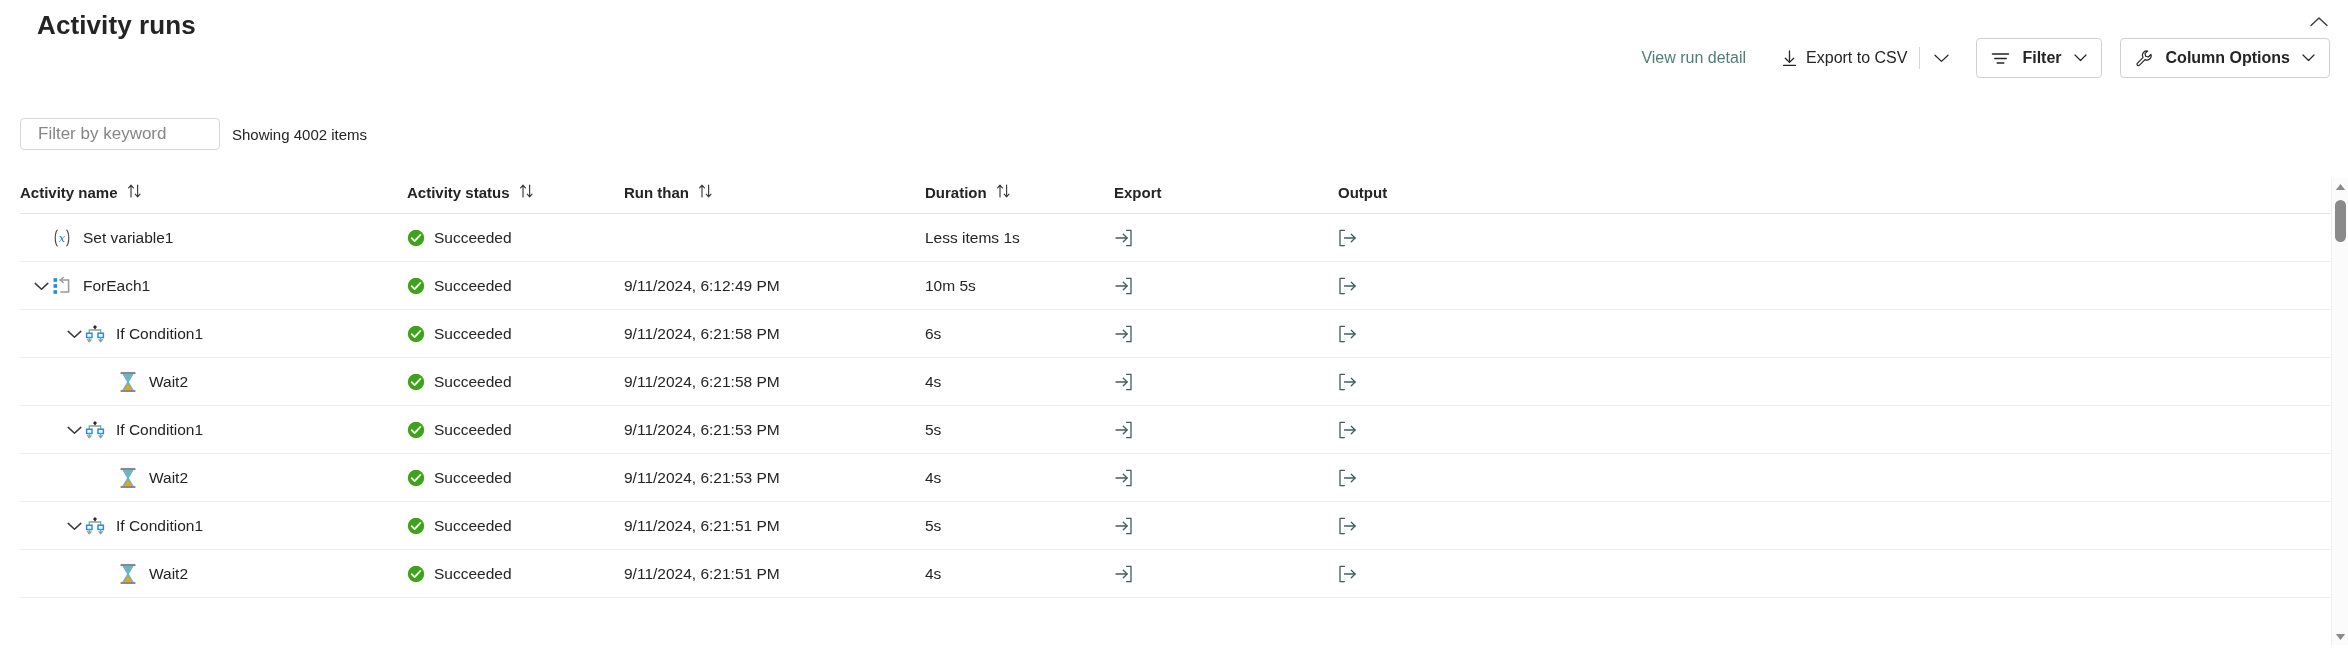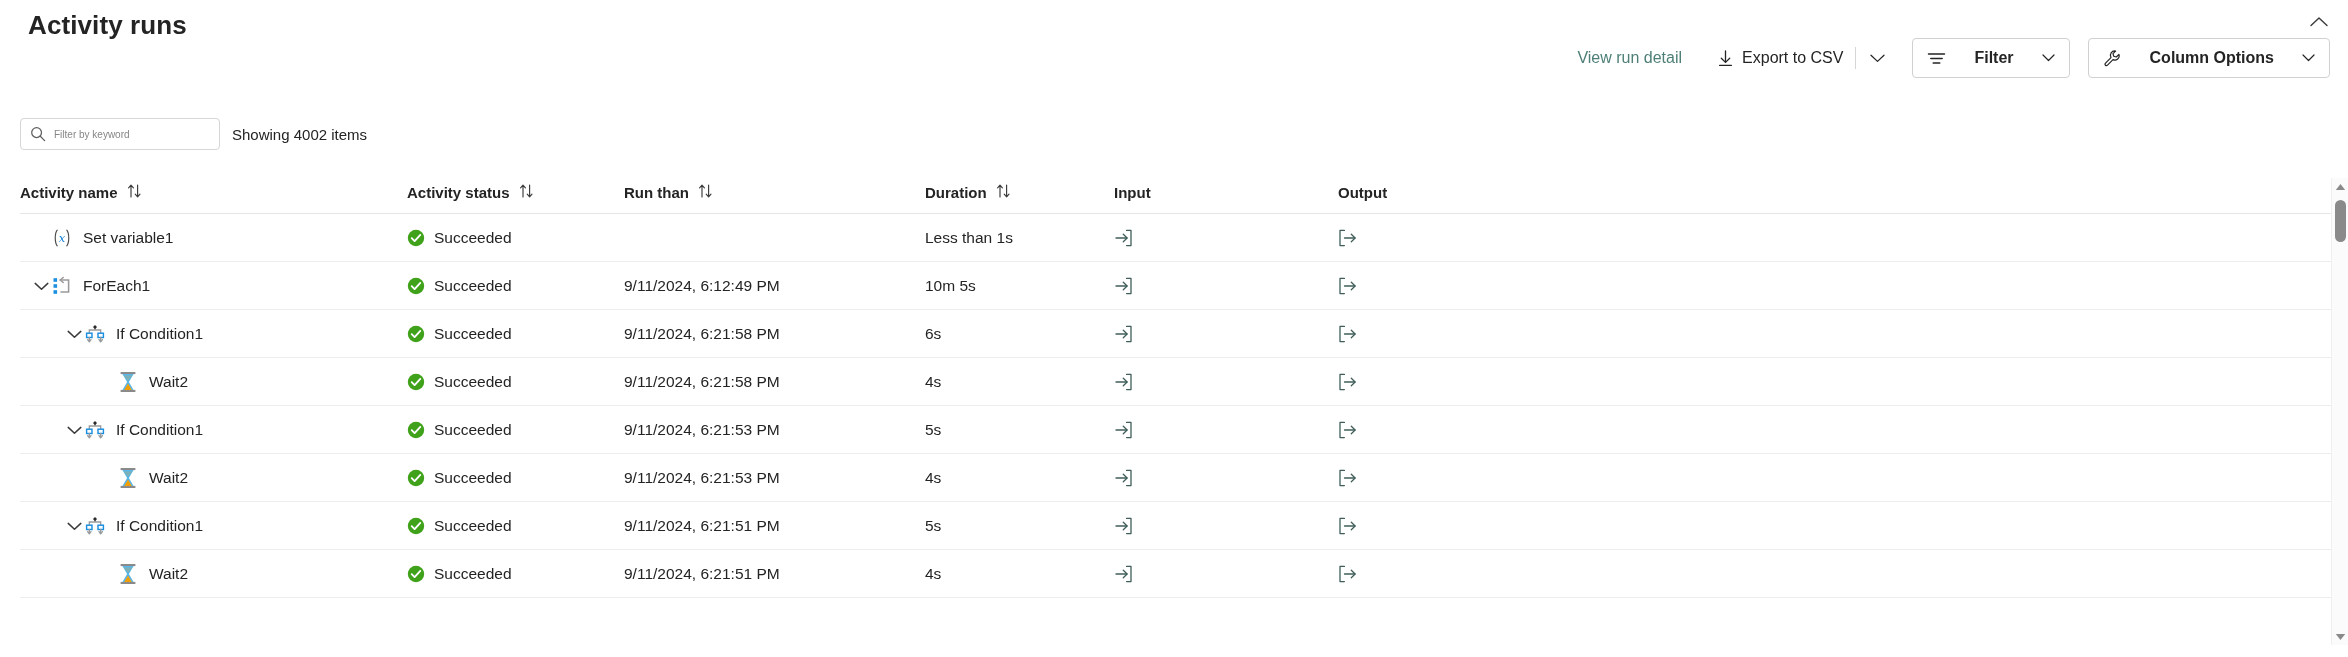--- a/index.html
+++ b/index.html
@@ -10,21 +10,21 @@
     background: #ffffff;
     font-family: "Liberation Sans", sans-serif;
     color: #201f1e;
     overflow: hidden;
     position: relative;
   }
 
   
   .page-header {
     position: absolute;
-    top: 0; left: 8px; right: 0;
+    top: 0; left: 17px; right: 0;
     height: 48px;
   }
   .page-title {
     position: absolute;
     left: 20px;
     top: 10px;
     font-size: 26px;
     font-weight: 600;
     color: #242424;
     letter-spacing: 0.1px;
@@ -84,21 +84,21 @@
     height: 30px;
     display: flex;
     align-items: center;
     justify-content: center;
     cursor: pointer;
   }
 
   .tb-button {
     display: flex;
     align-items: center;
-    gap: 28px;
+    gap: 12px;
     height: 40px;
     padding: 0 14px;
     margin-left: 18px;
     border: 1px solid #d1d1d1;
     border-radius: 4px;
     background: #ffffff;
     font-size: 16px;
     font-weight: 600;
     color: #242424;
     cursor: pointer;
@@ -121,21 +121,21 @@
     border-radius: 4px;
     display: flex;
     align-items: center;
     padding: 0 9px;
     background: #fff;
   }
   .search-box input {
     border: none;
     outline: none;
     flex: 1;
-    font-size: 10px;
+    font-size: 17px;
     font-family: "Liberation Sans", sans-serif;
     color: #242424;
     margin-left: 8px;
     background: transparent;
   }
   .search-box input::placeholder { color: #868686; }
   .showing-items {
     margin-left: 12px;
     font-size: 15px;
     color: #242424;
@@ -340,21 +340,21 @@
           </svg></span>
       </div>
       <div class="col-head" style="left: 905px; justify-content: space-between;">
         <span>Duration</span>
         <span><svg width="15" height="14" viewBox="0 0 15 14">
             <path d="M4 13 L4 1.4 M1.6 3.8 L4 1.2 L6.4 3.8" fill="none" stroke="#3b3a39" stroke-width="1.15" stroke-linecap="round" stroke-linejoin="round"></path>
          <path d="M10.6 1 L10.6 12.6 M8.2 10.2 L10.6 12.8 L13 10.2" fill="none" stroke="#3b3a39" stroke-width="1.15" stroke-linecap="round" stroke-linejoin="round"></path>
           </svg></span>
       </div>
       <div class="col-head static" style="left: 1094px;">
-        <span>Input</span>
+        <span>Export</span>
       </div>
       <div class="col-head static" style="left: 1318px;">
         <span>Output</span>
       </div>
     </div>
   <div class="rows">
       <div class="row">
         <div class="cell cell-name" style="left: 31px;">
           <span class="act-icon">
             <svg width="22" height="22" viewBox="0 0 22 22">
@@ -365,21 +365,21 @@
           </span>
           <span class="act-label">Set variable1</span>
         </div>
         <div class="cell cell-status">
           <span class="status-ico"><svg width="18" height="18" viewBox="0 0 18 18">
               <circle cx="9" cy="9" r="8.2" fill="#3fa21a"></circle>
          <path d="M4.7 9.2 L7.6 12.1 L13.3 5.9" fill="none" stroke="#ffffff" stroke-width="1.85" stroke-linecap="round" stroke-linejoin="round"></path>
             </svg></span>
           <span class="status-text">Succeeded</span>
         </div>
-        <div class="cell cell-dur">Less than 1s</div>
+        <div class="cell cell-dur">Less items 1s</div>
         <div class="cell cell-input">
           <svg width="19" height="18" viewBox="0 0 19 18">
             <path d="M12.6 1.4 L17 1.4 L17 16.6 L12.6 16.6" fill="none" stroke="#3f5e5a" stroke-width="1.3" stroke-linecap="round" stroke-linejoin="round"></path>
          <path d="M2 9 L13 9" stroke="#3f5e5a" stroke-width="1.3" stroke-linecap="round"></path>
          <path d="M9.3 5.3 L13.1 9 L9.3 12.7" fill="none" stroke="#3f5e5a" stroke-width="1.3" stroke-linecap="round" stroke-linejoin="round"></path>
           </svg>
         </div>
         <div class="cell cell-output">
           <svg width="19" height="18" viewBox="0 0 19 18">
             <path d="M6.4 1.4 L2 1.4 L2 16.6 L6.4 16.6" fill="none" stroke="#3f5e5a" stroke-width="1.3" stroke-linecap="round" stroke-linejoin="round"></path>

